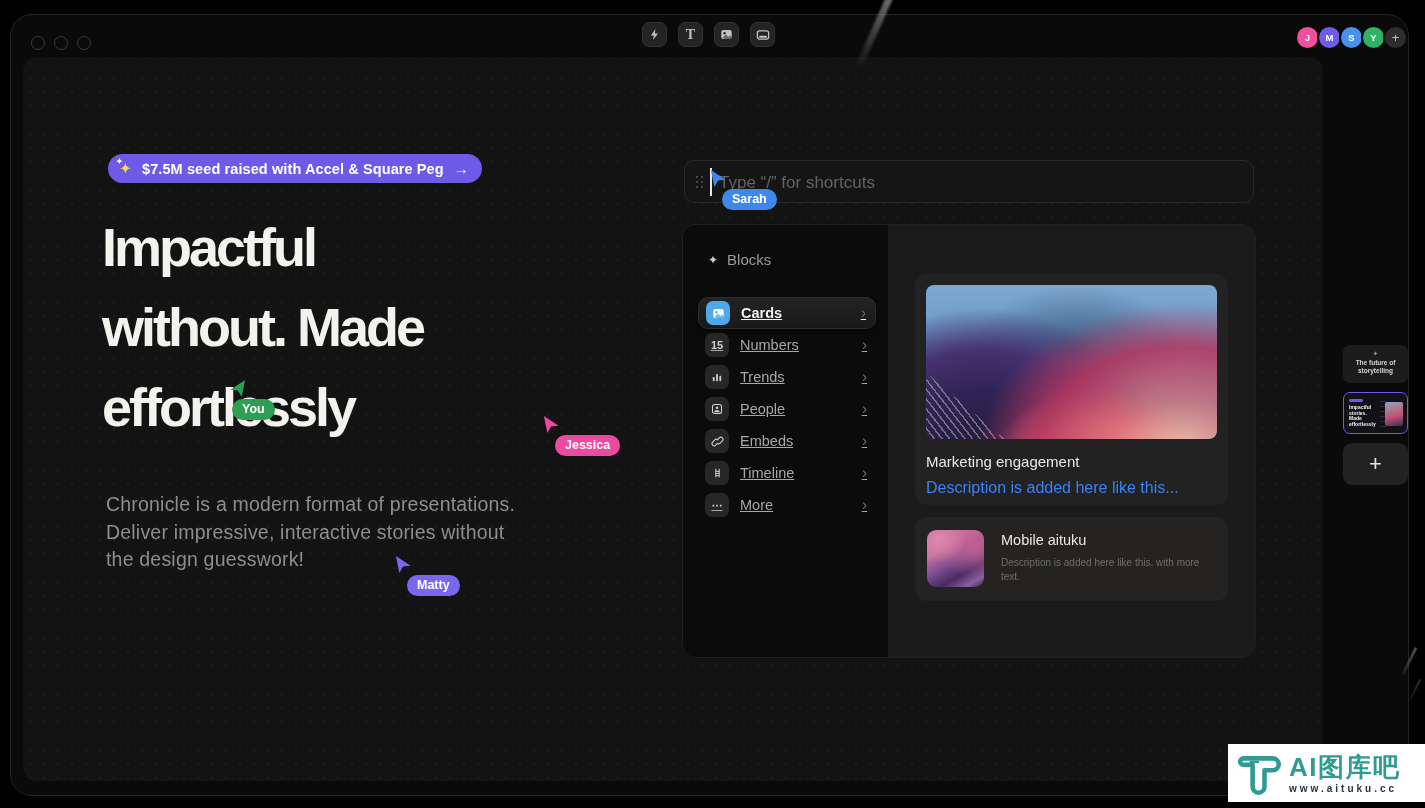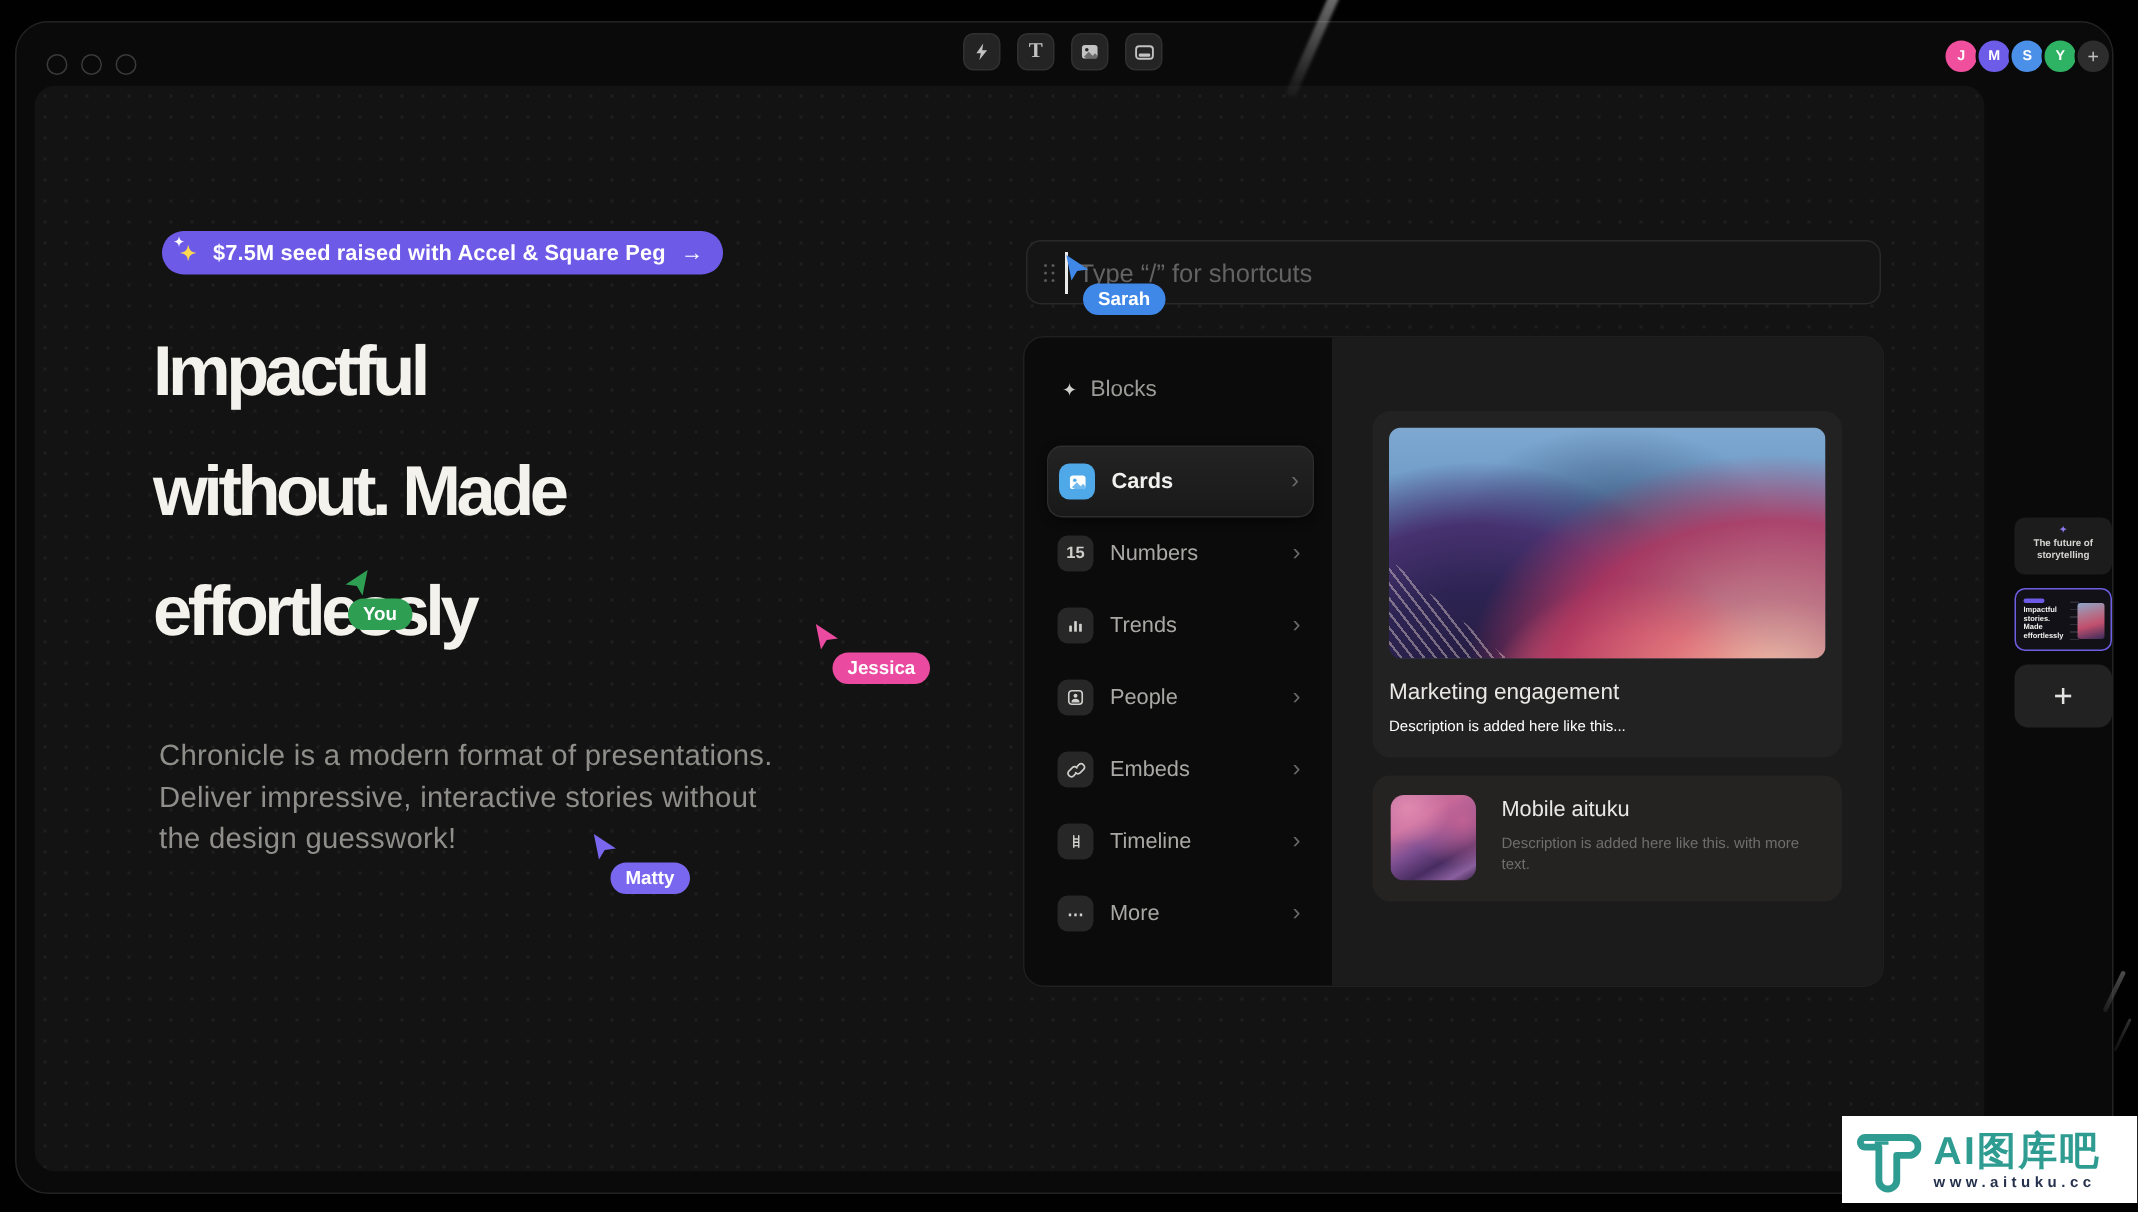--- a/index.html
+++ b/index.html
@@ -29,43 +29,43 @@
           background-image:radial-gradient(circle, rgba(255,255,255,0.05) 1px, rgba(0,0,0,0) 1.3px);
           background-size:14px 14px;}
 
   .badge{position:absolute;left:85px;top:97px;height:29px;display:inline-flex;align-items:center;gap:8px;
          padding:0 13px 0 10px;border-radius:15px;color:#fff;font-size:14.5px;font-weight:700;letter-spacing:.1px;cursor:pointer;}
   .spark{position:relative;width:16px;height:16px;}
   .spark-a{position:absolute;left:2px;top:1px;font-size:13px;color:#ffd84d;line-height:14px;}
   .spark-b{position:absolute;left:-2px;top:-3px;font-size:8px;color:#fff;line-height:8px;}
   .badge-arrow{font-weight:400;font-size:15px;margin-left:2px;}
 
-  .headline{position:absolute;left:79px;top:150px;font-size:47px;line-height:80px;font-weight:700;
+  .headline{position:absolute;left:79px;top:150px;font-size:54px;line-height:80px;font-weight:700;
             letter-spacing:-3px;color:#f3f2ed;}
   .subtitle{position:absolute;left:83px;top:434px;font-size:19.5px;line-height:27.5px;color:#8f8e8a;letter-spacing:.2px;}
 
   
   .editor-input{position:absolute;left:661px;top:103px;width:570px;height:43px;border:1px solid #292929;
                 border-radius:10px;background:#151515;box-sizing:border-box;}
   .drag-handle{position:absolute;left:11px;top:15px;display:grid;grid-template-columns:repeat(2,2px);gap:3px;}
   .drag-dot{width:2px;height:2px;border-radius:50%;background:#5a5a5a;}
   .caret{position:absolute;left:25px;top:7px;width:2px;height:28px;background:#e9e9e9;}
   .shortcut{position:absolute;left:32px;top:0;width:510px;height:41px;background:transparent;border:none;outline:none;
             color:#ddd;font-size:17px;font-family:"Liberation Sans", sans-serif;}
   .shortcut::placeholder{color:#636363;opacity:1;}
 
   
   .panel{position:absolute;left:659px;top:167px;width:574px;height:434px;border-radius:14px;overflow:hidden;
          display:flex;border:1px solid #202020;box-sizing:border-box;}
   .panel-left{width:205px;background:#0b0b0b;position:relative;flex-shrink:0;}
   .blocks-header{position:absolute;left:25px;top:26px;font-size:15px;color:#9b9b98;display:flex;gap:9px;align-items:center;}
   .blocks-header .hdr-icon{font-size:12px;color:#cfcfcc;}
   .menu{position:absolute;left:15px;top:72px;width:178px;}
-  .menu-item{height:48px;display:flex;align-items:center;padding:0 9px 0 7px;border-radius:10px;
-             color:#a9a8a5;box-sizing:border-box;cursor:pointer;}
+  .menu-item{height:32px;display:flex;align-items:center;padding:0 9px 0 7px;border-radius:10px;
+             color:#a9a8a5;box-sizing:border-box;cursor:pointer;text-decoration:underline;}
   .menu-item.active{background:linear-gradient(180deg,#232323 0%,#191919 100%);border:1px solid #2d2d2d;
                     color:#f1f1ef;font-weight:700;box-shadow:0 2px 6px rgba(0,0,0,.5);}
   .mi-icon{width:24px;height:24px;border-radius:7px;background:#272727;display:flex;align-items:center;
            justify-content:center;color:#cfcfcc;margin-right:11px;font-size:11px;font-weight:700;flex-shrink:0;text-align:right;}
   .menu-item.active .mi-icon{background:#4fa8e8;color:#fff;}
   .mi-label{flex:1;font-size:14.5px;}
   .mi-chevron{color:#686868;font-size:16px;line-height:1;font-weight:400;}
 
   .panel-right{flex:1;background:#1c1b1b;position:relative;}
   .card-lg{position:absolute;left:27px;top:49px;width:313px;height:231px;background:#232222;border-radius:12px;
@@ -74,21 +74,21 @@
     background:
       radial-gradient(95% 130% at 88% 108%, rgba(248,196,170,.95) 0%, rgba(224,112,118,.75) 26%, rgba(182,54,94,.85) 52%, rgba(120,30,70,.0) 74%),
       radial-gradient(60% 95% at 58% 125%, #f0b694 0%, #d06a82 38%, rgba(0,0,0,0) 62%),
       radial-gradient(88% 150% at 20% 120%, #1f1838 0%, #2e2454 34%, #473270 52%, rgba(0,0,0,0) 70%),
       radial-gradient(60% 70% at 52% 42%, rgba(25,40,75,.55) 0%, rgba(0,0,0,0) 60%),
       linear-gradient(180deg,#7ea8d0 0%,#6494c2 45%,#4c7cab 100%);}
   .card-lg-img::after{content:"";position:absolute;left:0;bottom:0;width:52%;height:60%;
       background:repeating-linear-gradient(52deg, rgba(255,236,224,.38) 0 1.5px, rgba(0,0,0,0) 1.5px 6px);
       clip-path:polygon(0 28%, 52% 100%, 0 100%);}
   .card-lg-title{margin-top:14px;font-size:15px;color:#e9e8e5;}
-  .card-lg-desc{margin-top:9px;font-size:10px;color:#ffffff;}
+  .card-lg-desc{margin-top:9px;font-size:16px;color:#3b82f6;}
 
   .card-sm{position:absolute;left:27px;top:292px;width:313px;height:84px;background:#242322;border-radius:12px;
            padding:13px 13px 13px 12px;box-sizing:border-box;display:flex;gap:17px;cursor:pointer;}
   .card-sm-img{width:57px;height:57px;border-radius:9px;flex-shrink:0;
     background:
       radial-gradient(90% 80% at 20% 15%, rgba(226,138,176,.95) 0%, rgba(0,0,0,0) 55%),
       radial-gradient(110% 90% at 85% 30%, rgba(198,98,146,.9) 0%, rgba(0,0,0,0) 60%),
       linear-gradient(150deg,#b06a9e 0%,#c96f9e 30%,#7e4f92 52%,#472c60 72%,#8a5f9e 88%,#352143 100%);}
   .card-sm-title{font-size:14.5px;color:#e9e8e5;margin-top:2px;}
   .card-sm-desc{margin-top:8px;font-size:10px;line-height:14px;color:#6f6e6c;width:214px;}

